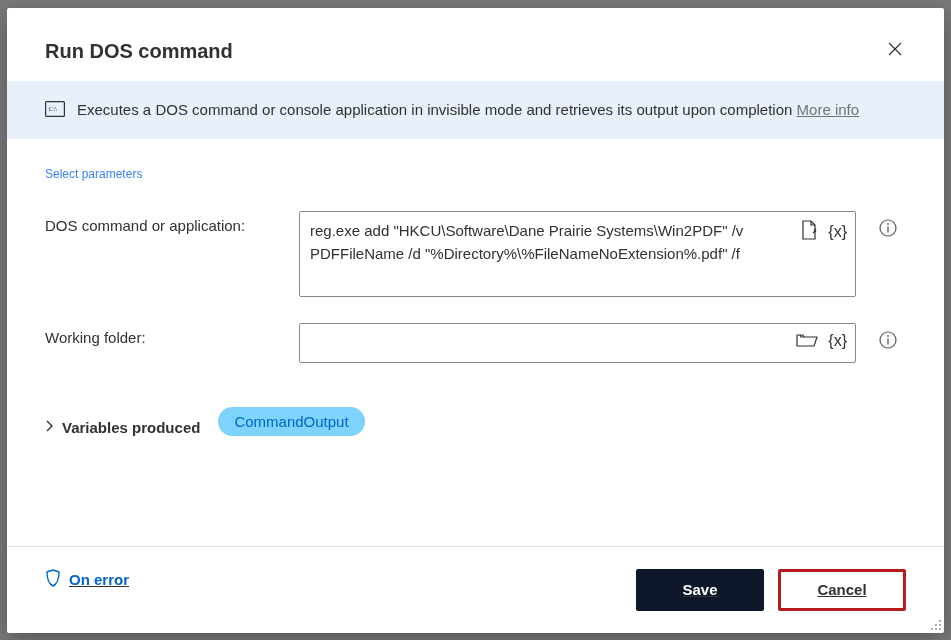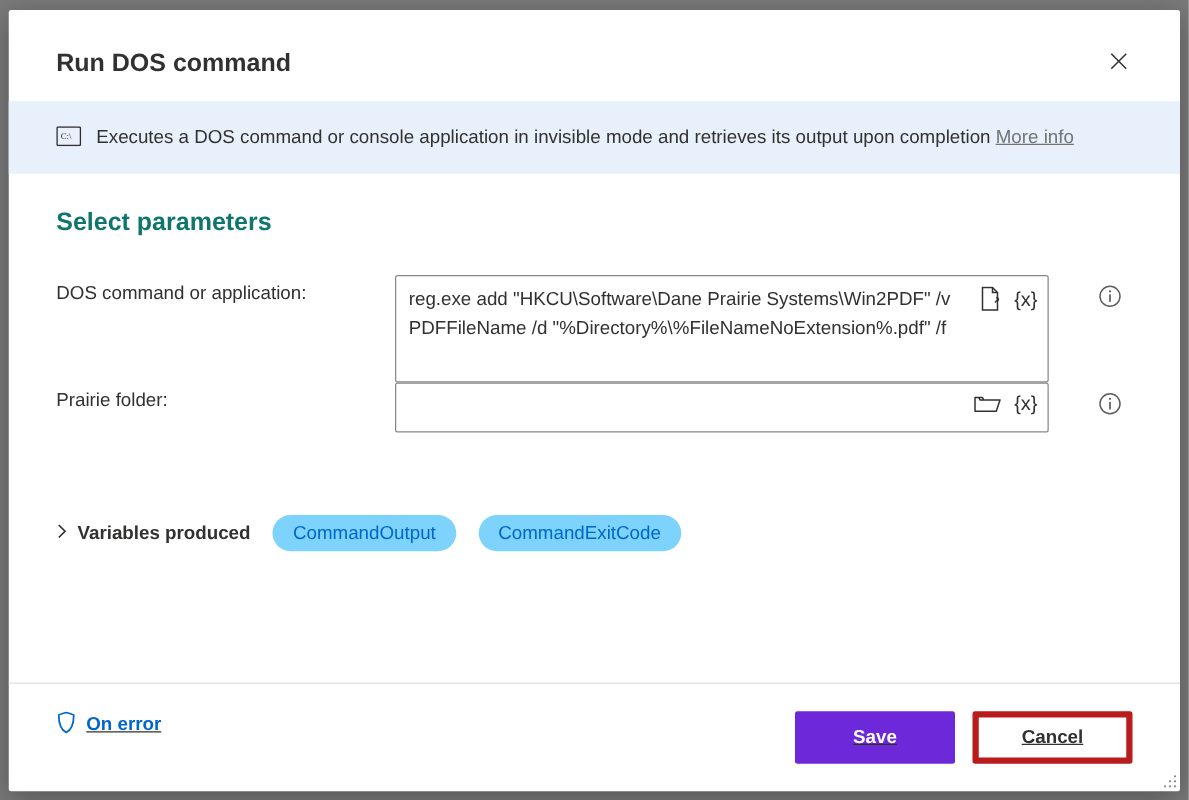--- a/index.html
+++ b/index.html
@@ -66,30 +66,31 @@
       color: #737373;
       text-decoration: underline;
       cursor: pointer;
     }
 
     .body {
       padding: 28px 38px 10px 38px;
       flex: 1;
     }
     .section-title {
-      font-size: 20px;
-      font-weight: 700;
-      color: #0f766e;
+      font-size: 12px;
+      font-weight: 400;
+      color: #3b82f6;
       margin-bottom: 30px;
     }
     .form-row {
       display: grid;
       grid-template-columns: 240px 1fr 36px;
-      gap: 31px;
-      align-items: flex-start;
+      gap: 14px;
+      align-items: flex-start;
+      margin-bottom: 26px;
     }
     .form-label {
       font-size: 15px;
       color: #323130;
       padding-top: 6px;
     }
     .input-wrapper {
       position: relative;
       border: 1px solid #8a8886;
       border-radius: 2px;
@@ -140,23 +141,23 @@
       padding-top: 8px;
       display: flex;
       justify-content: center;
     }
     .info-circle {
       cursor: pointer;
     }
 
     .variables-row {
       display: flex;
-      align-items: center;
+      align-items: flex-end;
       gap: 18px;
-      margin-top: 66px;
+      margin-top: 44px;
       flex-wrap: wrap;
     }
     .expand-label {
       display: flex;
       align-items: center;
       gap: 8px;
       font-size: 15px;
       font-weight: 600;
       cursor: pointer;
     }
@@ -197,28 +198,28 @@
     .btn {
       min-width: 128px;
       height: 42px;
       border-radius: 2px;
       font-size: 15px;
       font-weight: 600;
       cursor: pointer;
       font-family: inherit;
     }
     .btn-primary {
-      background: #6d28d9;
+      background: #0f172a;
       color: #fff;
       border: none;
     }
     .btn-secondary {
       background: #fff;
       color: #323130;
-      border: 5px solid #b91c1c;
+      border: 3px solid #b91c1c;
     }
     .resize-grip {
       position: absolute;
       bottom: 2px;
       right: 2px;
       width: 14px;
       height: 14px;
       pointer-events: none;
       color: #8a8886;
     }
@@ -278,21 +279,21 @@
           <svg width="18" height="18" viewBox="0 0 18 18">
               <circle cx="9" cy="9" r="8" fill="none" stroke="#605e5c" stroke-width="1.2"></circle>
               <circle cx="9" cy="5" r="0.9" fill="#605e5c"></circle>
               <rect x="8.3" y="7.5" width="1.4" height="6" fill="#605e5c"></rect>
             </svg>
         </span>
       </div>
     </div>
 
     <div class="form-row">
-      <div class="form-label">Prairie folder:</div>
+      <div class="form-label">Working folder:</div>
       <div class="input-wrapper">
         <input type="text" class="text-input" value="" style="">
         <div class="input-actions">
           <button class="icon-btn">
             <span>
               <svg width="22" height="16" viewBox="0 0 22 16">
                   <path d="M1 3 V14 H18 L21 5 H5 L4 3 Z M1 3 H7 L8 5" fill="none" stroke="#323130" stroke-width="1.2" stroke-linejoin="round"></path>
                 </svg>
             </span>
           </button>
@@ -313,21 +314,20 @@
     <div class="variables-row">
       <div class="expand-label">
         <span class="chevron">
           <svg width="9" height="12" viewBox="0 0 9 12">
               <path d="M2 1 L7 6 L2 11" fill="none" stroke="#323130" stroke-width="1.4"></path>
             </svg>
         </span>
         <span>Variables produced</span>
       </div>
       <span class="var-chip">CommandOutput</span>
-      <span class="var-chip">CommandExitCode</span>
     </div>
 
   </div>
 
   <div class="footer">
     <div class="on-error">
       <span>
         <svg width="16" height="18" viewBox="0 0 16 18">
             <path d="M8 1 C8 1 3 2.5 2 3 C2 10 4 15 8 17 C12 15 14 10 14 3 C13 2.5 8 1 8 1 Z" fill="none" stroke="#0066cc" stroke-width="1.4" stroke-linejoin="round"></path>
           </svg>

